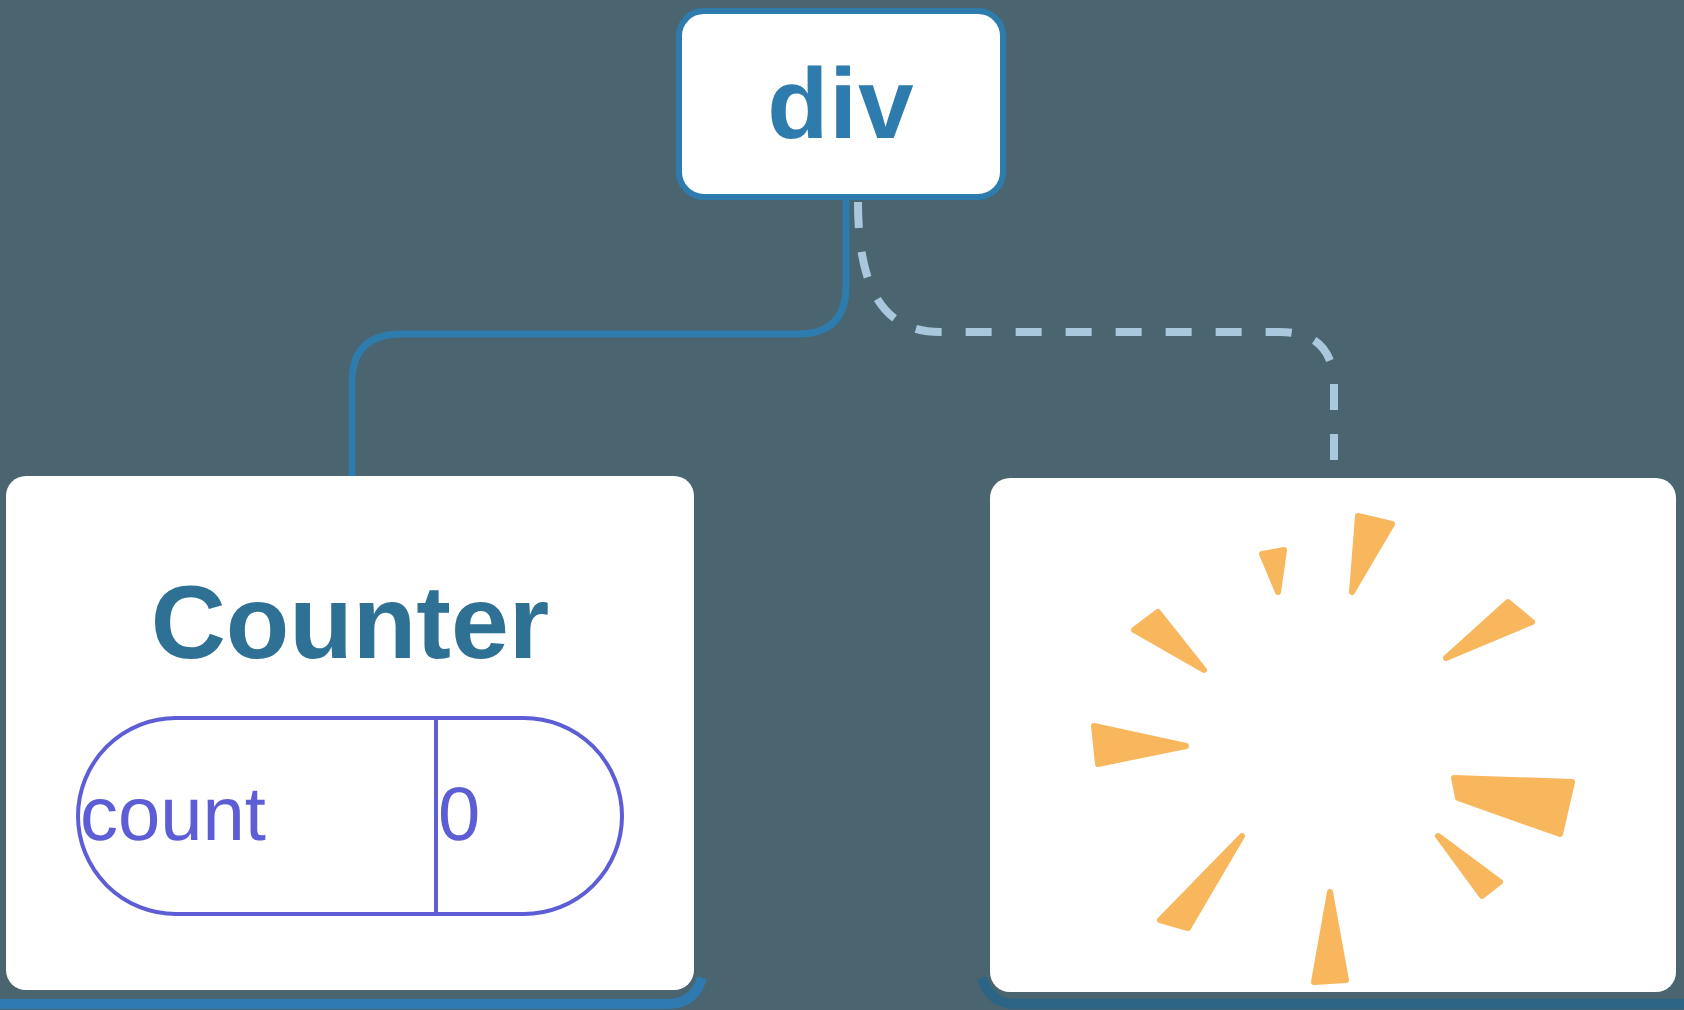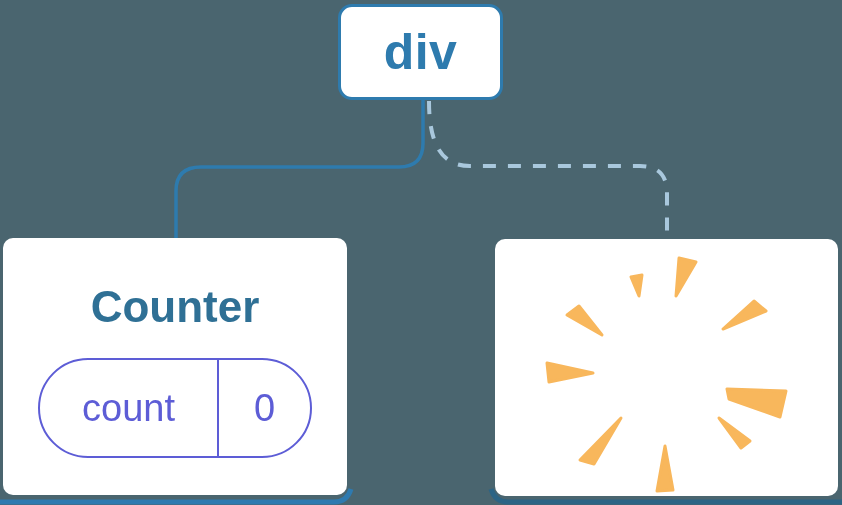--- a/index.html
+++ b/index.html
@@ -67,38 +67,38 @@
     border-radius: 10px;
   }
   .card-counter {
     left: 3px; top: 238px;
     width: 344px; height: 257px;
   }
   .card-counter .title {
     margin: 44px 0 0 0;
     text-align: center;
     color: var(--c-counter-title, #2f7095);
-    font-size: 44px;
+    font-size: 52px;
     font-weight: 600;
   }
   .state-pill {
     position: absolute;
     left: 35px; top: 120px;
     width: 274px; height: 100px;
     box-sizing: border-box;
     border: 2px solid var(--c-state-indigo, #5d5dd6);
     border-radius: 50px;
     display: flex;
     overflow: hidden;
     background: #ffffff;
   }
   .state-pill .seg {
     display: flex;
     align-items: center;
-    justify-content: center;
+    justify-content: flex-start;
     color: var(--c-state-indigo, #5d5dd6);
     font-size: 38px;
     height: 100%;
   }
   .state-pill .seg-name {
     width: 177px;
     border-right: 2px solid var(--c-state-indigo, #5d5dd6);
   }
   .state-pill .seg-value { flex: 1; }
 

